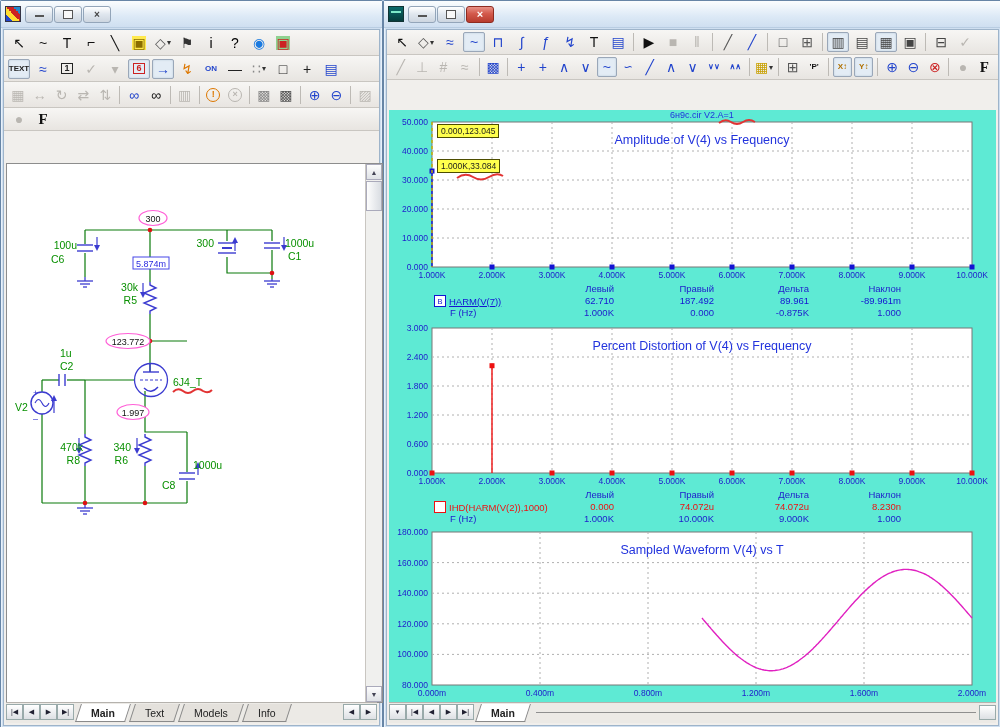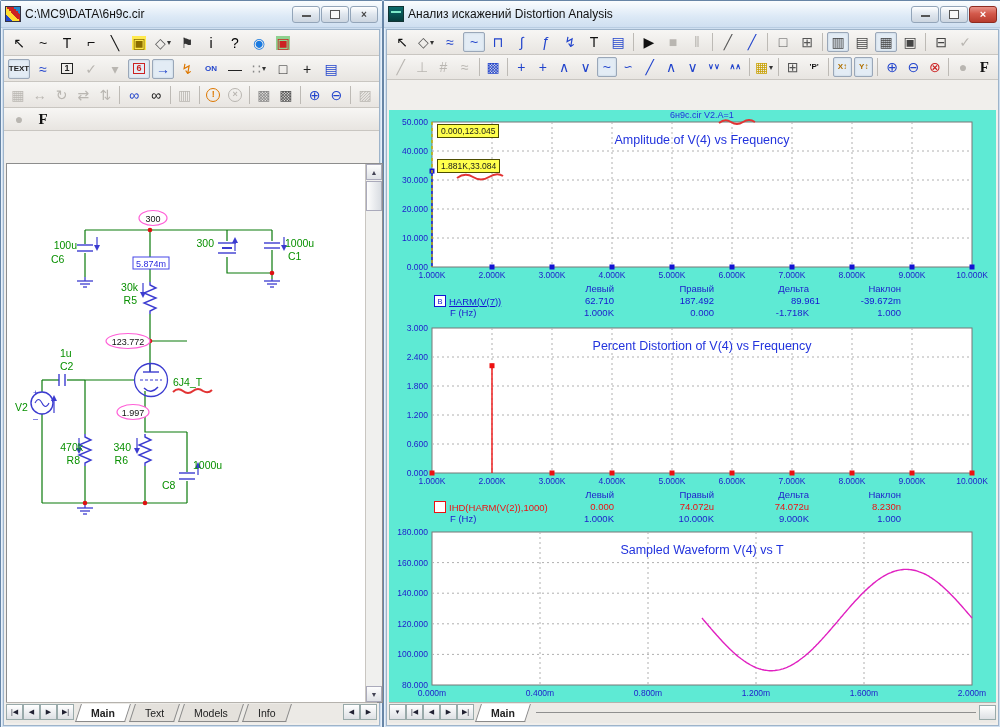--- a/index.html
+++ b/index.html
@@ -60,21 +60,20 @@
   .u{text-decoration:underline;}
   svg text{font-family:"Liberation Sans",sans-serif;}
 </style>
 </head>
 <body>
 
 <section id="win-left" class="win" style="left:0;top:0;width:381px;height:727px;">
   <header class="tbar">
     <span style="width:14px;height:14px;border:1px solid #334;background:
       linear-gradient(45deg,#2244cc 25%,#ffdd33 25% 50%,#cc2222 50% 75%,#2288cc 75%);"></span>
-    <span class="title">C:\MC9\DATA\6н9c.cir</span>
     <span class="winbtns">
       <span class="wbtn">
           <span class="minglyph"></span>
         </span>
       <span class="wbtn">
           <span class="restg"></span>
         </span>
       <span class="wbtn">
           <span style="font-weight:bold;">×</span>
         </span>
@@ -408,21 +407,20 @@
       <span class="navbtn">▶</span>
     </footer>
   </div>
 </section>
 
 <section id="win-right" class="win" style="left:383px;top:0;width:617px;height:727px;">
   <header class="tbar">
     <span style="width:14px;height:14px;border:1px solid #133;background:linear-gradient(#0a6a6a,#063c3c);display:inline-flex;align-items:flex-end;justify-content:center;">
       <span style="width:10px;height:5px;border-top:2px solid #7de8c8;margin-bottom:3px;"></span>
     </span>
-    <span class="title">Анализ искажений Distortion Analysis</span>
     <span class="winbtns">
       <span class="wbtn">
           <span class="minglyph"></span>
         </span>
       <span class="wbtn">
           <span class="restg"></span>
         </span>
       <span class="wbtn close-red">
           <span class="xg">×</span>
         </span>
@@ -714,30 +712,30 @@
             <span class="ro-val" style="left: 325px; color: rgb(32, 32, 204);">Дельта</span>
             <span class="ro-val" style="left: 417px; color: rgb(32, 32, 204);">Наклон</span>
           </div>
           <div class="ro-row" style="top: 185px;">
             <span class="ro-lab" style="left: 45px; color: rgb(20, 20, 210);">
               <span class="badge">B</span>
               <span class="u">HARM(V(7))</span>
             </span>
             <span class="ro-val" style="left: 130px; color: rgb(20, 20, 210);">62.710</span>
             <span class="ro-val" style="left: 230px; color: rgb(20, 20, 210);">187.492</span>
-            <span class="ro-val" style="left: 336px; color: rgb(20, 20, 210);">89.961</span>
-            <span class="ro-val" style="left: 417px; color: rgb(20, 20, 210);">-39.672m</span>
+            <span class="ro-val" style="left: 325px; color: rgb(20, 20, 210);">89.961</span>
+            <span class="ro-val" style="left: 417px; color: rgb(20, 20, 210);">-89.961m</span>
           </div>
           <div class="ro-row" style="top: 197px;">
             <span class="ro-lab" style="left: 61px; color: rgb(32, 32, 204);">
               <span>F (Hz)</span>
             </span>
             <span class="ro-val" style="left: 130px; color: rgb(32, 32, 204);">1.000K</span>
             <span class="ro-val" style="left: 230px; color: rgb(32, 32, 204);">0.000</span>
-            <span class="ro-val" style="left: 325px; color: rgb(32, 32, 204);">-1.718K</span>
+            <span class="ro-val" style="left: 325px; color: rgb(32, 32, 204);">-0.875K</span>
             <span class="ro-val" style="left: 417px; color: rgb(32, 32, 204);">1.000</span>
           </div>
           <div class="ro-row" style="top: 379px;">
             <span class="ro-val" style="left: 130px; color: rgb(32, 32, 204);">Левый</span>
             <span class="ro-val" style="left: 230px; color: rgb(32, 32, 204);">Правый</span>
             <span class="ro-val" style="left: 325px; color: rgb(32, 32, 204);">Дельта</span>
             <span class="ro-val" style="left: 417px; color: rgb(32, 32, 204);">Наклон</span>
           </div>
           <div class="ro-row" style="top: 391px;">
             <span class="ro-lab" style="left: 45px; color: rgb(238, 17, 17);">
@@ -759,21 +757,21 @@
             <span class="ro-val" style="left: 417px; color: rgb(32, 32, 204);">1.000</span>
           </div>
           <div class="ro-row" style="top: 591px;">
             <span class="ro-val" style="left: 130px; color: rgb(32, 32, 204);">Левый</span>
             <span class="ro-val" style="left: 230px; color: rgb(32, 32, 204);">Правый</span>
             <span class="ro-val" style="left: 325px; color: rgb(32, 32, 204);">Дельта</span>
             <span class="ro-val" style="left: 417px; color: rgb(32, 32, 204);">Наклон</span>
           </div>
         </div>
       <div class="tip" style="left:48px;top:14px;">0.000,123.045</div>
-      <div class="tip" style="left:48px;top:49px;">1.881K,33.084</div>
+      <div class="tip" style="left:48px;top:49px;">1.000K,33.084</div>
     </div>
 
     <footer class="tabbar">
       <span class="navbtn">▾</span>
       <span class="navbtn">|◀</span>
       <span class="navbtn">◀</span>
       <span class="navbtn">▶</span>
       <span class="navbtn">▶|</span>
       <span style="display:flex;">
           <span class="tab act">

